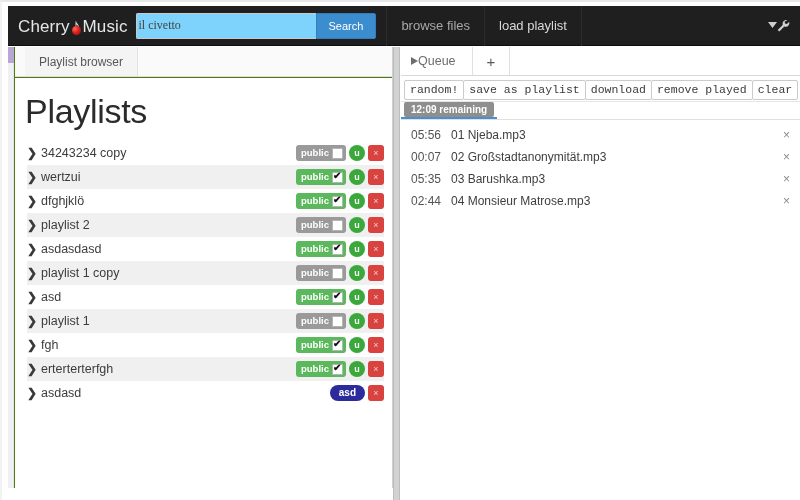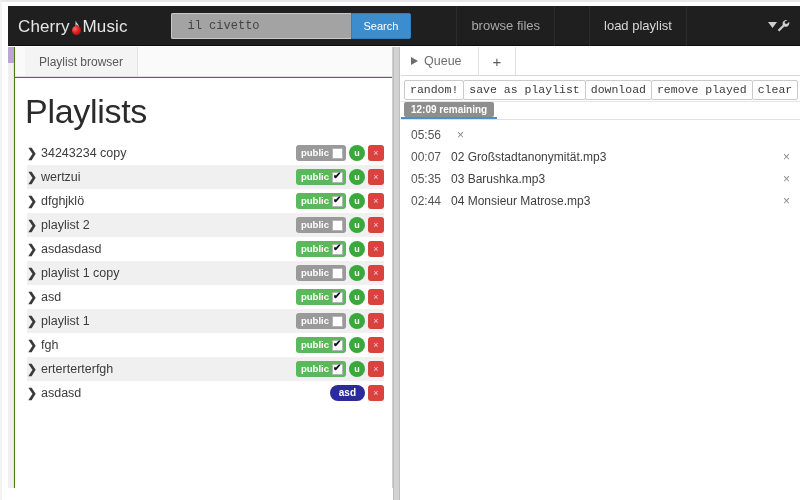--- a/index.html
+++ b/index.html
@@ -19,21 +19,20 @@
   }
 
   
   .navbar {
     position: absolute;
     left: 6px; top: 4px; right: 0; height: 40px;
     background: #1f1f1f;
     display: flex;
     align-items: center;
     border-bottom: 1px solid #0d0d0d;
-    gap: 35px;
   }
   .brand {
     color: #e6e6e6;
     font-size: 17px;
     letter-spacing: .1px;
     padding: 0 6px 0 10px;
     white-space: nowrap;
     display: flex;
     align-items: baseline;
     position: relative;
@@ -57,25 +56,25 @@
     display: flex;
     height: 26px;
     margin-left: 2px;
   }
   .searchinput {
     width: 180px;
     height: 26px;
     border: 1px solid #c9c9c9;
     border-right: none;
     border-radius: 2px 0 0 2px;
-    padding: 0 16px;
+    padding: 0 2px;
     font-size: 12px;
     color: #444;
-    font-family: Liberation Mono, monospace;
-    background: #a3a3a3;
+    font-family: Liberation Serif, serif;
+    background: #7dd3fc;
     outline: none;
   }
   .searchbtn {
     height: 26px;
     background: #3c8dcd;
     color: #fff;
     border: 1px solid #357ebd;
     border-radius: 0 2px 2px 0;
     font-size: 11px;
     padding: 0 12px;
@@ -267,21 +266,20 @@
     display: flex;
     align-items: stretch;
     background: #fff;
   }
   .q-tab {
     font-size: 12.5px;
     color: #6d6d6d;
     padding: 0 16px 0 10px;
     display: flex;
     align-items: center;
-    gap: 6px;
     border-right: 1px solid #e0e0e0;
     cursor: pointer;
   }
   .q-tab .play-tri {
     width: 0; height: 0;
     border-left: 7px solid #6d6d6d;
     border-top: 4.5px solid transparent;
     border-bottom: 4.5px solid transparent;
   }
   .q-tab-add {
@@ -562,20 +560,21 @@
     </div>
 
     <div class="q-progress-wrap">
       <span class="q-remaining">12:09 remaining</span>
       <div class="q-progress-bar" id="progress-bar" style="width: 24%;"></div>
     </div>
 
     <ul class="track-list" id="track-list">
         <li class="track-row">
           <span class="track-time">05:56</span>
+          <span class="track-title">01 Njeba.mp3</span>
           <span class="track-x">×</span>
         </li>
         <li class="track-row">
           <span class="track-time">00:07</span>
           <span class="track-title">02 Großstadtanonymität.mp3</span>
           <span class="track-x">×</span>
         </li>
         <li class="track-row">
           <span class="track-time">05:35</span>
           <span class="track-title">03 Barushka.mp3</span>

